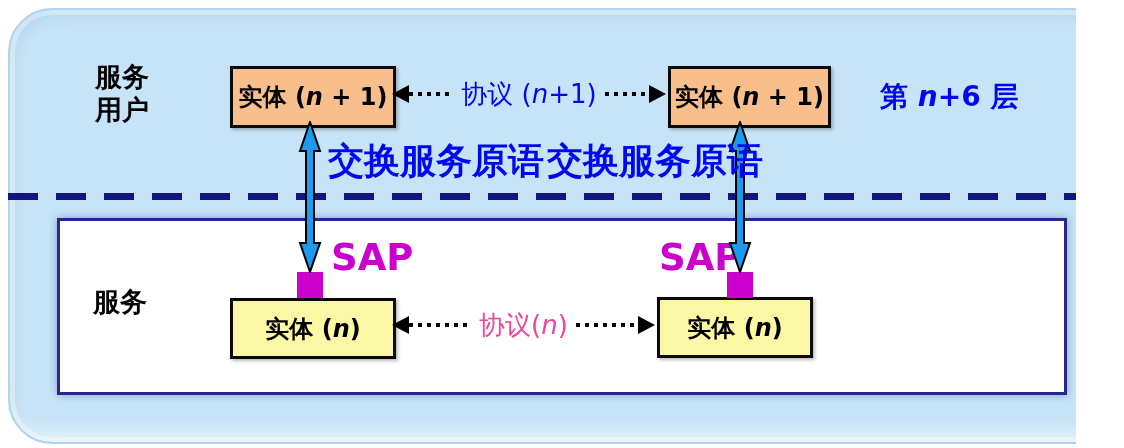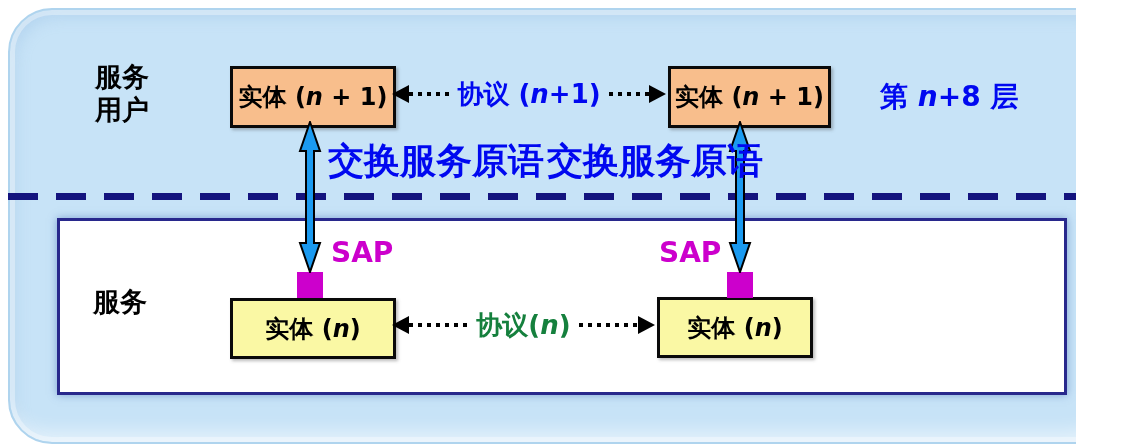--- a/index.html
+++ b/index.html
@@ -34,21 +34,21 @@
     border:3px solid #0a0a0a;font-size:24px;font-weight:bold;color:#000;white-space:nowrap;
     box-shadow:2px 2px 3px rgba(60,60,60,0.35);
   }
   .entity-upper{background:var(--entity-upper-bg,#F8BE8C);}
   .entity-lower{background:var(--entity-lower-bg,#FAF8A4);align-items:center;}
   .mvar{font-style:italic;}
   .sap-square{
     position:absolute;width:26px;height:26px;background:var(--sap,#CC00CC);
   }
   .sap-label{
-    position:absolute;color:var(--sap,#CC00CC);font-size:28px;font-weight:bold;white-space:nowrap;
+    position:absolute;color:var(--sap,#CC00CC);font-size:37px;font-weight:bold;white-space:nowrap;
   }
   .blue-label{
     position:absolute;color:var(--blue-text,#0008F0);font-size:36px;font-weight:bold;white-space:nowrap;
   }
   .layer-label{
     position:absolute;color:var(--blue-text,#0008F0);font-size:28px;font-weight:bold;white-space:nowrap;
   }
   .v-arrow{position:absolute;width:24px;height:152px;}
   
   .proto{
@@ -60,24 +60,24 @@
   }
   .proto .head-left{
     width:0;height:0;border-top:9px solid transparent;border-bottom:9px solid transparent;
     border-right:17px solid #000;
   }
   .proto .head-right{
     width:0;height:0;border-top:9px solid transparent;border-bottom:9px solid transparent;
     border-left:17px solid #000;
   }
   .proto .proto-label{
-    font-size:26px;font-weight:bold;margin:0 8px;white-space:nowrap;
+    font-size:26px;font-weight:normal;margin:0 8px;white-space:nowrap;
   }
   .proto-label.blue{color:var(--blue-text,#0008F0);}
-  .proto-label.black{color:#15803d;}
+  .proto-label.black{color:#ec4899;}
 </style>
 </head>
 <body>
 
 <div class="canvas">
 
   <div class="container"></div>
 
   <div class="boundary"></div>
 
@@ -130,15 +130,15 @@
   </div>
 
   <div class="proto" style="left:392px;top:310px;width:263px;">
     <div class="head-left"></div>
     <div class="dots"></div>
     <div class="proto-label black"><span>协议(</span><span class="mvar">n</span><span>)</span></div>
     <div class="dots"></div>
     <div class="head-right"></div>
   </div>
 
-  <div class="layer-label" style="left:880px;top:78px;"><span>第 </span><span class="mvar">n</span><span>+8 层</span></div>
+  <div class="layer-label" style="left:880px;top:78px;"><span>第 </span><span class="mvar">n</span><span>+6 层</span></div>
 
 </div>
 
 </body></html>

